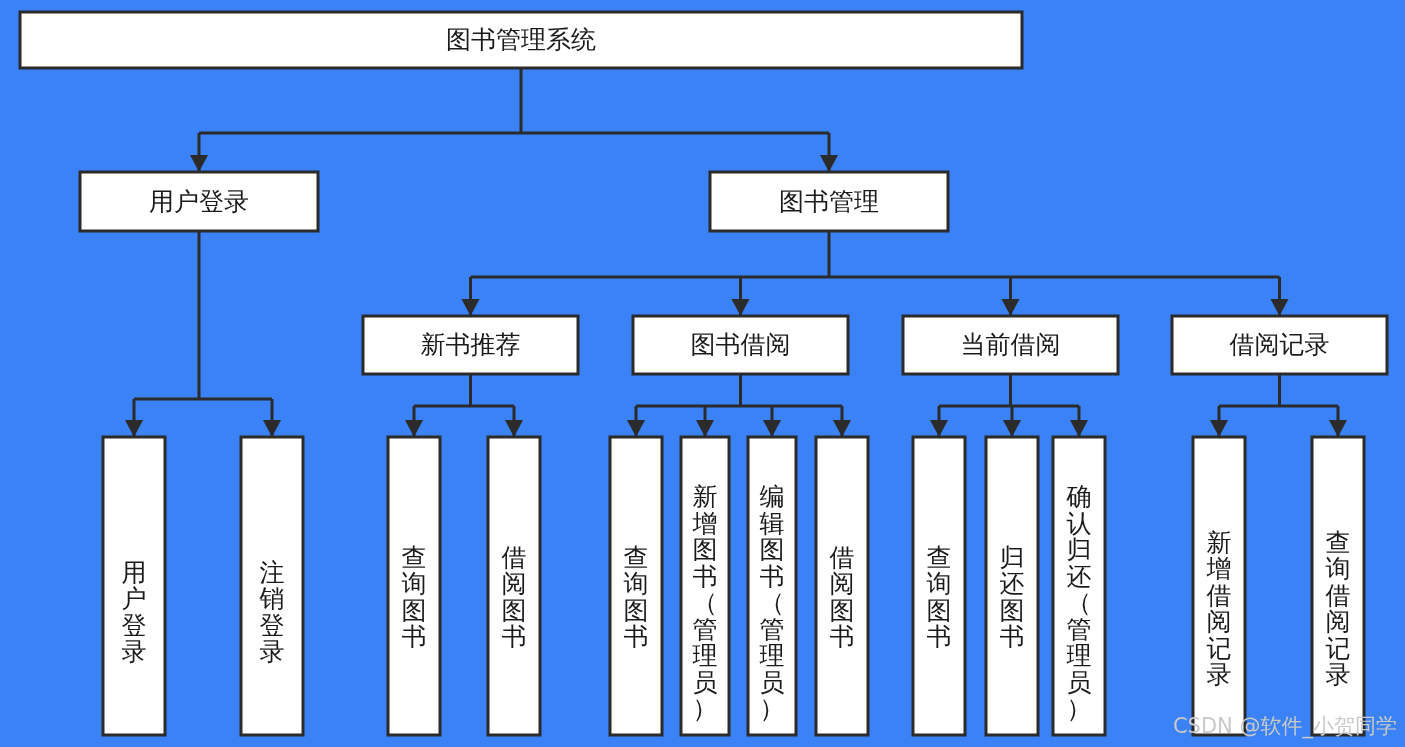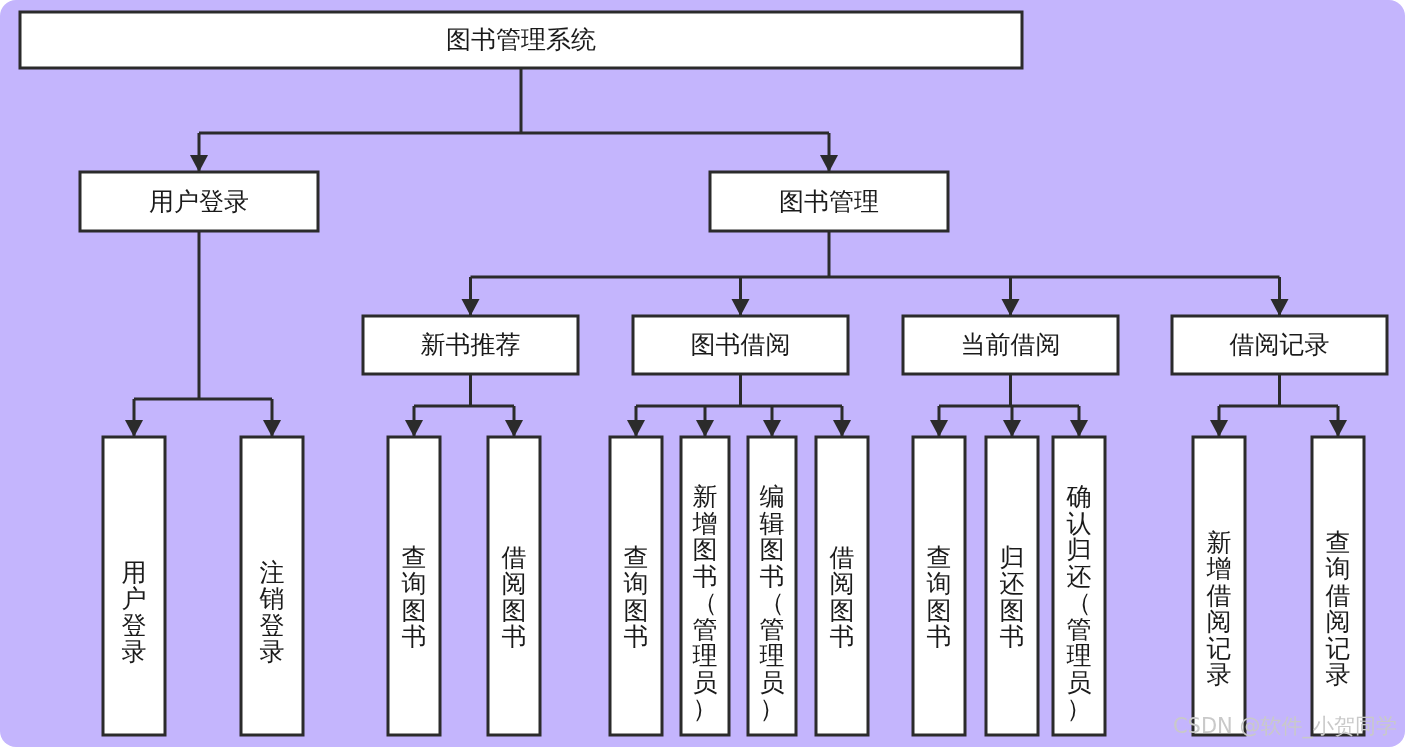--- a/index.html
+++ b/index.html
@@ -7,23 +7,22 @@
     padding: 0;
     background: #ffffff;
   }
   body {
     font-family: "DejaVu Sans", "Liberation Sans", sans-serif;
   }
   #diagram-root {
     position: relative;
     width: 1405px;
     height: 747px;
-    background: #c4b5fd;
+    background: #3b82f6;
     overflow: hidden;
-    border-radius: 16px;
   }
   #diagram-svg {
     position: absolute;
     left: 0;
     top: 0;
     width: 1405px;
     height: 747px;
   }
   .node-box {
     fill: #ffffff;

